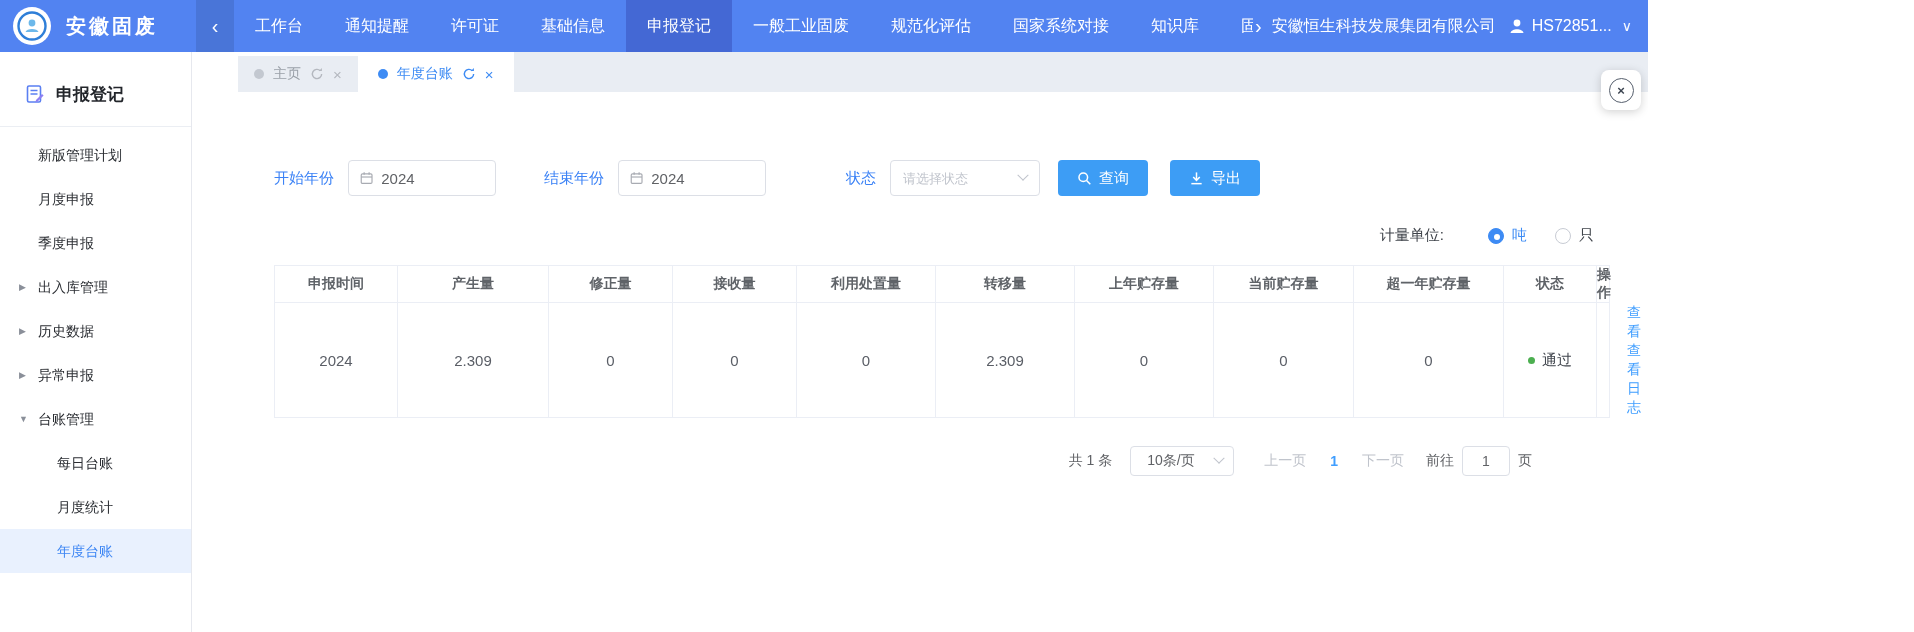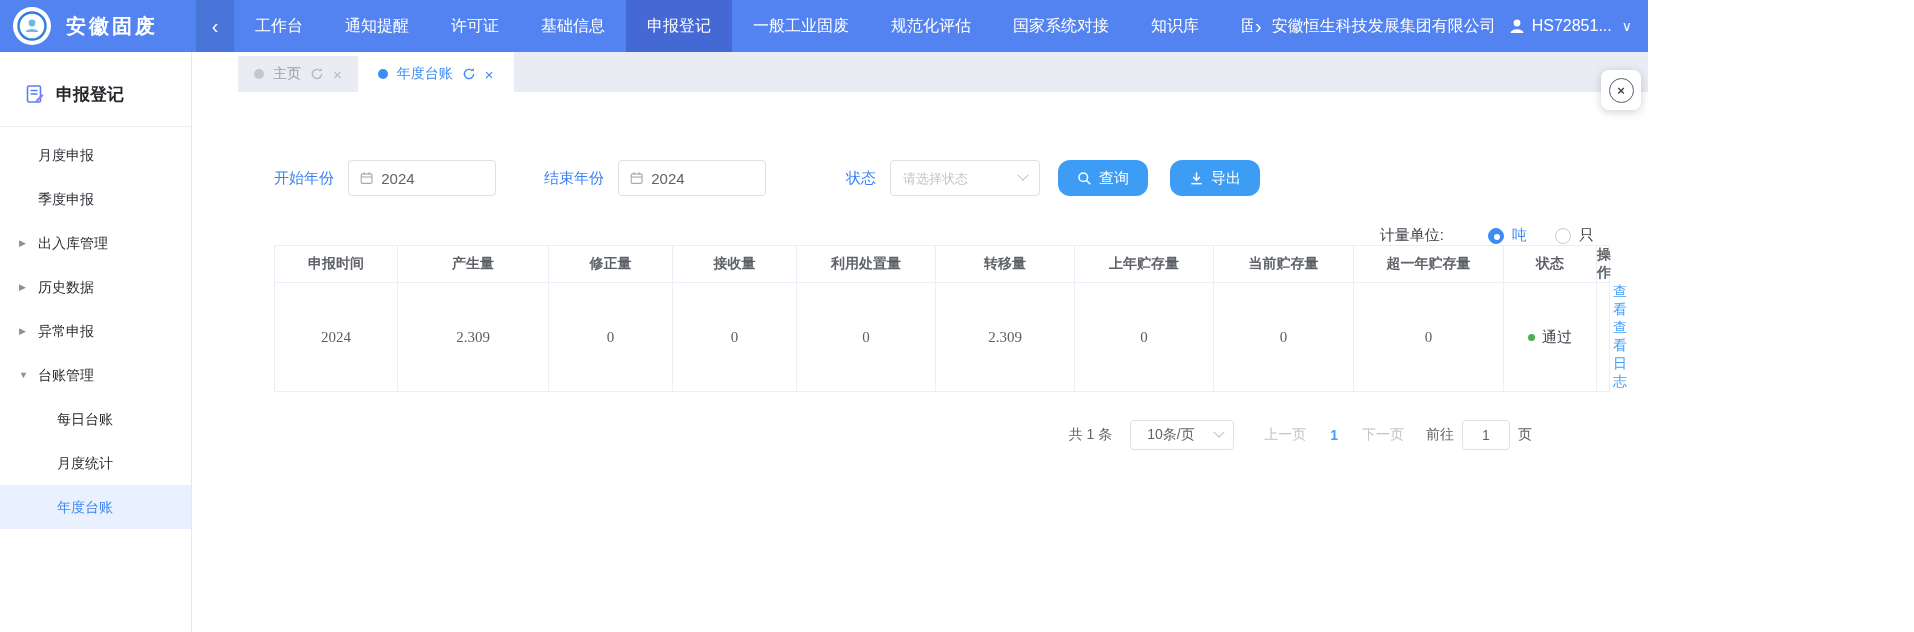--- a/index.html
+++ b/index.html
@@ -53,39 +53,39 @@
   
   .filter-row { margin-top:68px; display:flex; align-items:center; height:36px; }
   .f-label { font-size:15px; color:#3b82f6; margin-right:14px; white-space:nowrap; }
   .f-input { width:148px; height:36px; border:1px solid #dcdfe6; border-radius:4px; display:flex; align-items:center; padding:0 11px; gap:8px; background:#fff; }
   .f-input input { border:none; outline:none; width:100%; font-size:15px; color:#606266; font-family:inherit; background:transparent; }
   .f-select { width:150px; height:36px; border:1px solid #dcdfe6; border-radius:4px; display:flex; align-items:center; padding:0 12px; background:#fff; }
   .f-select input { border:none; outline:none; width:100%; font-size:13px; color:#606266; font-family:inherit; background:transparent; }
   .f-select input::placeholder { color:#c0c4cc; }
   .chev { width:8px; height:8px; border-right:1.5px solid #c0c4cc; border-bottom:1.5px solid #c0c4cc; transform:rotate(45deg) translate(-2px,-2px); flex:none; }
   .gap48 { margin-right:48px; } .gap80 { margin-right:80px; }
-  .btn { height:36px; border:none; border-radius:12px; background:#3d9df5; color:#fff; display:flex; align-items:center; gap:7px; padding:0 19px; font-size:15px; cursor:pointer; font-family:inherit; }
+  .btn { height:36px; border:none; border-radius:4px; background:#3d9df5; color:#fff; display:flex; align-items:center; gap:7px; padding:0 19px; font-size:15px; cursor:pointer; font-family:inherit; }
   .btn.search { margin-left:18px; } .btn.export { margin-left:22px; }
   .btn svg { width:15px; height:15px; }
 
   
   .unit-row { margin-top:30px; display:flex; justify-content:flex-end; align-items:center; font-size:15px; color:#3f434a; margin-right:16px; }
   .unit-label { margin-right:16px; }
   .radio-opt { display:flex; align-items:center; cursor:pointer; margin-left:28px; }
   .radio { width:16px; height:16px; border-radius:50%; border:1px solid #c8ccd4; background:#fff; position:relative; flex:none; }
   .radio.on { border-color:#3d8bf4; background:#3d8bf4; }
   .radio.on::after { content:""; position:absolute; left:5px; top:5px; width:6px; height:6px; border-radius:50%; background:#fff; }
   .radio-txt { margin-left:8px; }
   .radio-opt.sel .radio-txt { color:#3d8bf4; }
 
   
-  table.grid { width:100%; border-collapse:collapse; table-layout:fixed;font-family:Liberation Serif, serif; }
+  table.grid { margin-top:20px; width:100%; border-collapse:collapse; table-layout:fixed; }
   .grid th { height:32px; border:1px solid #ebeef5; font-size:14px; font-weight:bold; color:#5f6368; text-align:center; background:#fff; }
   .grid td { height:43px; border:1px solid #ebeef5; font-size:15px; color:#5a5e66; text-align:center; background:#fff; }
-  .grid td.op { text-align:left; padding-left:16px; }
+  .grid td.op { text-align:left; padding-left:30px; }
   .grid a.lnk { color:#409eff; text-decoration:none; font-size:14px; margin-right:15px; cursor:pointer; }
   .status-wrap { display:inline-flex; align-items:center; gap:7px; color:#40454d; }
   .gdot { width:7px; height:7px; border-radius:50%; background:#4caf50; flex:none; }
 
   
   .pager { margin-top:28px; display:flex; justify-content:flex-end; align-items:center; font-size:14px; color:#606266; margin-right:78px; }
   .pg-total { margin-right:18px; }
   .pg-size { width:104px; height:30px; border:1px solid #dcdfe6; border-radius:4px; display:flex; align-items:center; justify-content:space-between; padding:0 10px 0 16px; color:#606266; cursor:pointer; margin-right:20px; background:#fff; }
   .pg-btn { color:#c0c4cc; margin:0 10px; cursor:pointer; }
   .pg-num { color:#409eff; font-weight:bold; margin:0 14px; cursor:pointer; }
@@ -136,20 +136,21 @@
     <div class="sb-header">
       <svg width="20" height="20" viewBox="0 0 20 20">
         <rect x="2.5" y="2" width="13" height="16" rx="1.5" fill="none" stroke="#5a7ff2" stroke-width="1.6"></rect>
         <line x1="5.5" y1="6.5" x2="12.5" y2="6.5" stroke="#5a7ff2" stroke-width="1.5"></line>
         <line x1="5.5" y1="10" x2="12.5" y2="10" stroke="#5a7ff2" stroke-width="1.5"></line>
         <path d="M11 16l6-6 1.6 1.6-6 6-2.2.6z" fill="#8f7ff2"></path>
       </svg>
       <span class="sb-title">申报登记</span>
     </div>
     <ul class="sb-list">
+      <li class="sb-item">新版管理计划</li>
       <li class="sb-item">月度申报</li>
       <li class="sb-item">季度申报</li>
       <li class="sb-item"><span class="arrow">▶</span><span>出入库管理</span></li>
       <li class="sb-item"><span class="arrow">▶</span><span>历史数据</span></li>
       <li class="sb-item"><span class="arrow">▶</span><span>异常申报</span></li>
       <li class="sb-item"><span class="arrow">▼</span><span>台账管理</span></li>
       <li class="sb-item sub">每日台账</li>
       <li class="sb-item sub">月度统计</li>
       <li class="sb-item sub active">年度台账</li>
     </ul>

